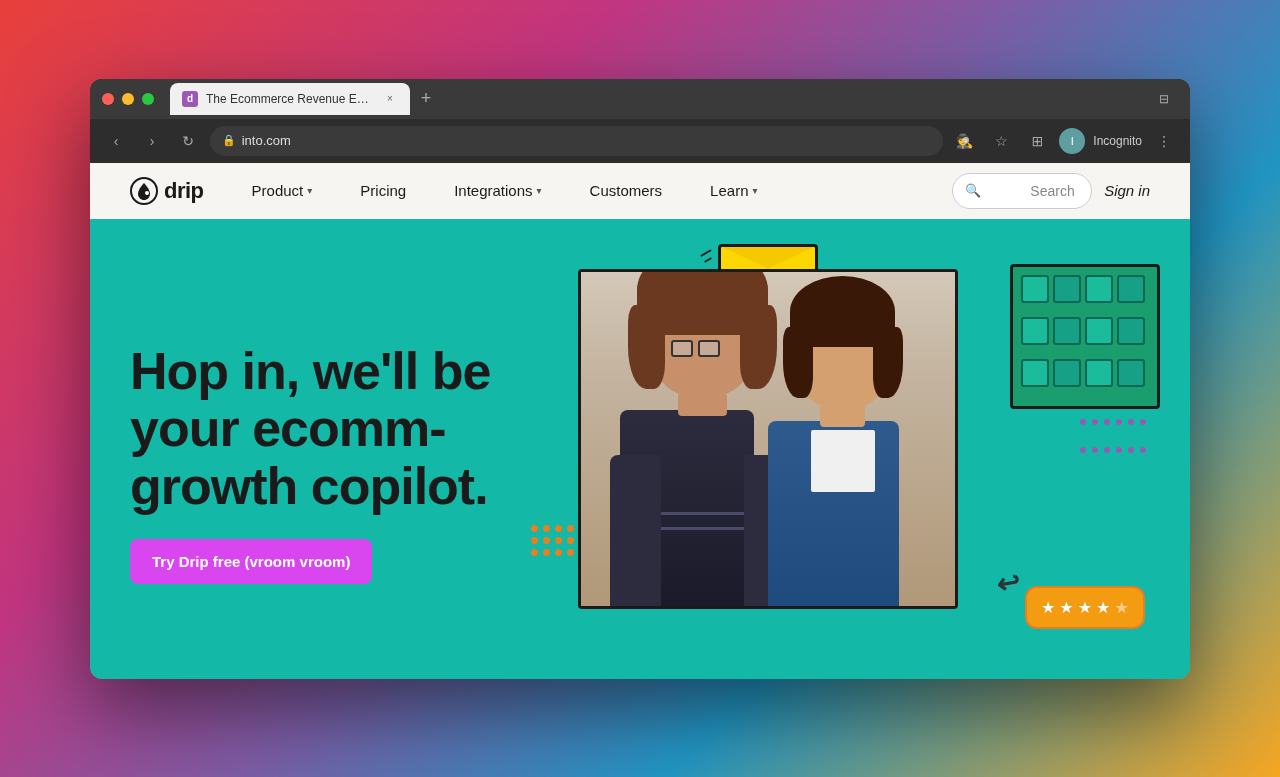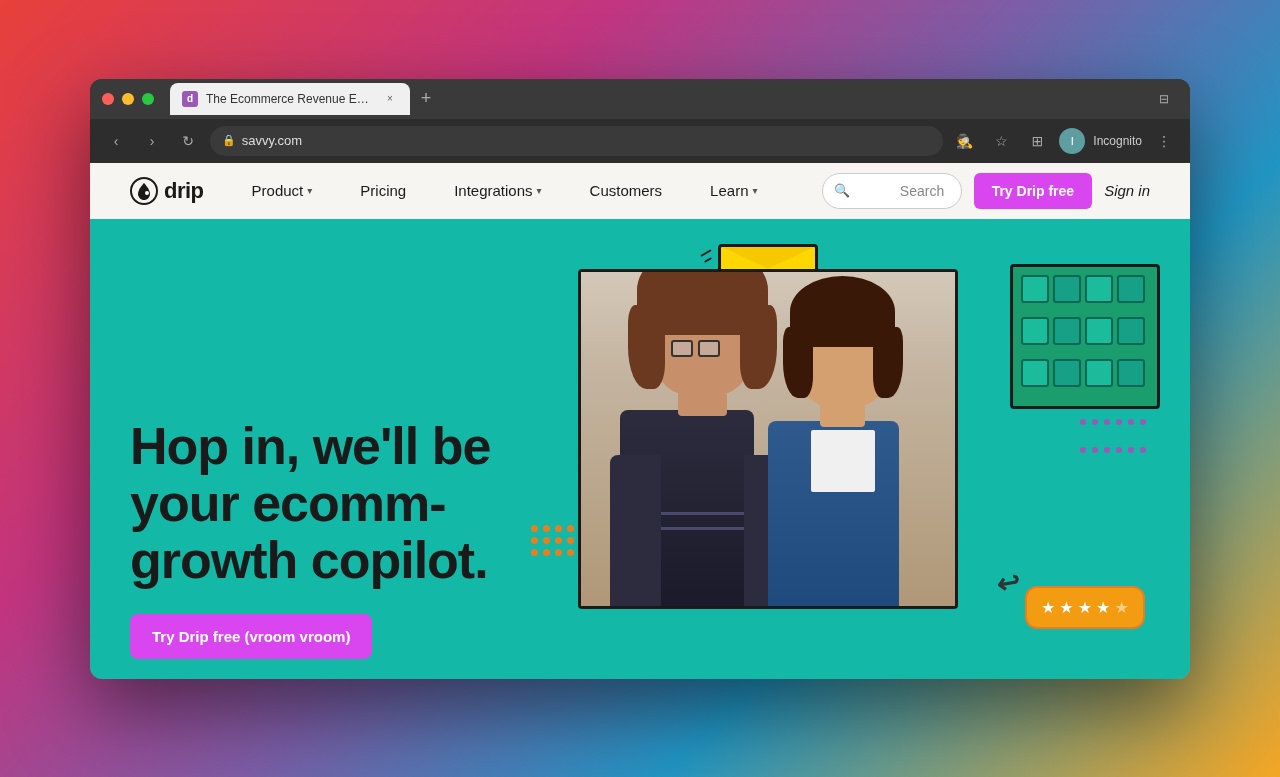--- a/index.html
+++ b/index.html
@@ -288,21 +288,21 @@
       color: #1a1a1a;
       font-weight: 500;
       cursor: pointer;
       font-style: italic;
     }
 
     
     .hero {
       flex: 1;
       display: flex;
-      align-items: flex-end;
+      align-items: center;
       padding: 40px 40px 20px;
       gap: 8px;
       position: relative;
     }
 
     .hero-left {
       flex: 0 0 420px;
       padding-top: 10px;
     }
 
@@ -561,21 +561,21 @@
       </div>
     </div>
 
     <div class="browser-toolbar">
       <div class="nav-btn">‹</div>
       <div class="nav-btn">›</div>
       <div class="nav-btn">↻</div>
 
       <div class="address-bar">
         <span class="address-lock">🔒</span>
-        <span>savvy.com</span>
+        <span>into.com</span>
       </div>
 
       <div class="toolbar-actions">
         <div class="toolbar-icon-btn" style="color:#aaa;">🕵️</div>
         <div class="toolbar-icon-btn">☆</div>
         <div class="toolbar-icon-btn">⊞</div>
         <div class="profile-avatar">
           <span>I</span>
         </div>
         <span style="font-size:12px;color:#ccc;">Incognito</span>
@@ -616,21 +616,20 @@
           <span>Learn</span>
           <span class="nav-chevron">▾</span>
         </a>
       </div>
 
       <div class="nav-actions">
         <div class="search-box">
           <span style="color:#888;font-size:13px;">🔍</span>
           <span style="color:#888;font-size:14px;margin-left:43px;">Search</span>
         </div>
-        <button class="try-btn">Try Drip free</button>
         <span class="sign-in-link">Sign in</span>
       </div>
     </nav>
 
     <section class="hero">
 
       <div class="hero-left">
         <h1 class="hero-title">Hop in, we'll be your ecomm-growth copilot.</h1>
         <button class="hero-cta">Try Drip free (vroom vroom)</button>
       </div>

